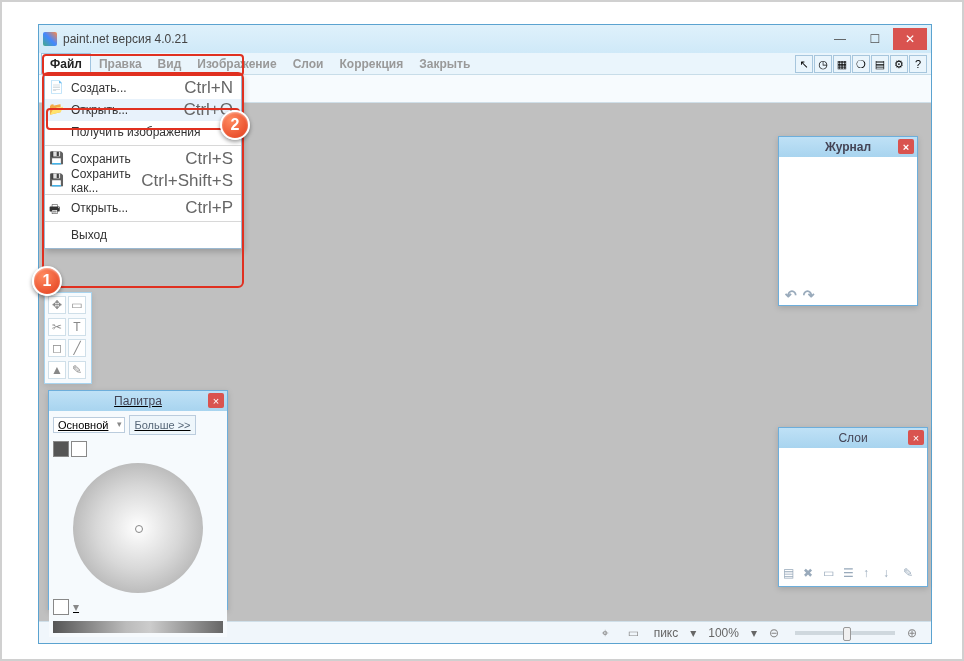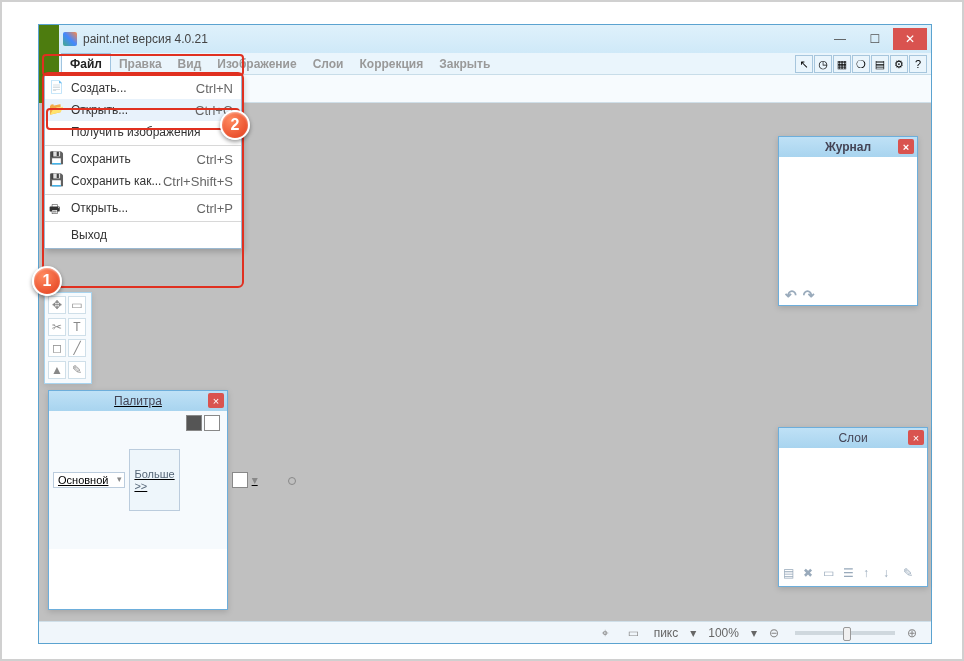--- a/index.html
+++ b/index.html
@@ -1,18 +1,18 @@
 <!DOCTYPE html>
 <html><head>
 <meta charset="utf-8">
 <style>
 * { box-sizing: border-box; margin: 0; padding: 0; font-family: "Segoe UI", Tahoma, sans-serif; font-size: 12px; }
 body { background: #fff; }
 .frame { position: relative; width: 964px; height: 661px; border: 2px solid #d0d0d0; background: #fff; }
-.window { position: absolute; left: 36px; top: 22px; width: 894px; height: 620px; background: #4d7c0f; border: 1px solid #5ba3d0; padding-left: 20px; }
+.window { position: absolute; left: 36px; top: 22px; width: 894px; height: 620px; background: #4d7c0f; border: 1px solid #5ba3d0; }
 .titlebar { height: 28px; background: linear-gradient(#dff1fb,#cfe9f8); display: flex; align-items: center; padding: 0 4px; }
 .titlebar .app-icon { width: 14px; height: 14px; margin-right: 6px; background: linear-gradient(45deg,#4a8,#48f,#f84); border-radius: 2px; }
 .titlebar .title { flex: 1; color: #444; }
 .win-btns { display: flex; }
 .win-btns div { width: 34px; height: 22px; margin-left: 1px; display: flex; align-items: center; justify-content: center; color: #555; }
 .win-btns .close { background: #d9534f; color: #fff; }
 .menubar { height: 22px; background: #eaf5fc; border-bottom: 1px solid #c8dde9; display: flex; align-items: center; padding-left: 2px; font-weight: bold; }
 .menubar span { padding: 3px 8px; color: #999; }
 .menubar span.active { background: #fff; border: 1px solid #a0c4e0; border-bottom: none; color: #222; }
 .toolbar { height: 28px; background: #f7fbfe; border-bottom: 1px solid #cfdfe9; display: flex; align-items: center; gap: 6px; padding: 0 4px; }
@@ -38,42 +38,42 @@
 .panel .pbody { padding: 4px; background: #f6fafd; }
 #history { left: 776px; top: 134px; width: 140px; height: 170px; font-weight: bold; }
 #history .pbody { height: 128px; background: #fff; }
 #history .pfoot { height: 20px; display: flex; gap: 6px; padding: 2px 6px; }
 #history .pfoot span { color: #9ab; font-size: 14px; }
 #layers { left: 776px; top: 425px; width: 150px; height: 160px; }
 #layers .pbody { height: 116px; background: #fff; }
 #layers .pfoot { height: 22px; display: flex; gap: 6px; padding: 2px 4px; }
 #layers .pfoot span { width: 14px; height: 14px; color: #9ab; }
 #palette { left: 46px; top: 388px; width: 180px; height: 220px; text-decoration: underline; }
-#palette .pbody { display: flex; flex-direction: row; gap: 6px; }
+#palette .pbody { display: flex; flex-direction: column; gap: 6px; }
 #palette .row1 { display: flex; gap: 4px; align-items: center; }
 #palette .row1 .dd { border: 1px solid #bcd; padding: 1px 16px 1px 4px; background: #fff; position: relative; font-size: 11px; }
 #palette .row1 .dd:after { content:"▾"; position:absolute; right:3px; top:1px; color:#888; font-size:9px; }
-#palette .row1 .btn { border: 1px solid #bcd; padding: 18px 4px; background: #eef6fb; font-size: 11px; color: #567; }
+#palette .row1 .btn { border: 1px solid #bcd; padding: 3px 4px; background: #eef6fb; font-size: 11px; color: #567; }
 #palette .swatches { display: flex; gap: 2px; }
 #palette .swatches div { width: 16px; height: 16px; border: 1px solid #888; }
 #palette .wheel { width: 130px; height: 130px; border-radius: 50%; background: radial-gradient(circle at 50% 50%, #fff 0%, #d8d8d8 45%, #bdbdbd 70%, #9e9e9e 100%); align-self: center; position: relative; }
 #palette .wheel:after { content:""; position:absolute; left:62px; top:62px; width:6px; height:6px; border:1px solid #888; border-radius:50%; }
 #palette .strip { height: 12px; background: linear-gradient(90deg,#555,#777,#999,#bbb,#ccc,#aaa,#888,#666); }
 #palette .row3 { display: flex; gap: 4px; align-items: center; }
 #palette .row3 .sw { width: 16px; height: 16px; border: 1px solid #888; background:#fff; }
 
 
 #toolbox { position: absolute; left: 42px; top: 290px; width: 48px; height: 92px; background: #f6fafd; border: 1px solid #a8d4ef; box-shadow: 0 2px 6px rgba(0,0,0,.1); display: flex; flex-wrap: wrap; gap: 2px; padding: 3px; }
 #toolbox div { width: 18px; height: 18px; border: 1px solid #cfdfe9; background: #fff; color: #888; font-size: 12px; display: flex; align-items: center; justify-content: center; }
 
 
 .dropdown { position: absolute; left: 42px; top: 72px; width: 198px; background: #fff; border: 1px solid #9bb8d0; box-shadow: 2px 3px 6px rgba(0,0,0,.2); padding: 2px 0; }
 .dropdown .item { display: flex; align-items: center; height: 22px; padding: 0 8px 0 26px; position: relative; color: #333; font-size: 11px; }
 .dropdown .item .mi { position: absolute; left: 4px; width: 16px; height: 16px; }
-.dropdown .item .sc { margin-left: auto; color: #666; font-size: 13px; }
+.dropdown .item .sc { margin-left: auto; color: #666; font-size: 17px; }
 .dropdown .sep { height: 1px; background: #d8d8d8; margin: 2px 0; }
 .dropdown .hl { background: #e8f2fb; }
 
 
 .callout-menu { position: absolute; left: 40px; top: 52px; width: 202px; height: 22px; border: 2px solid #e03020; border-radius: 4px; pointer-events: none; }
 .callout-drop { position: absolute; left: 40px; top: 70px; width: 202px; height: 216px; border: 2px solid #e03020; border-radius: 6px; pointer-events: none; }
 .callout-open { position: absolute; left: 44px; top: 106px; width: 194px; height: 22px; border: 2px solid #e03020; border-radius: 4px; pointer-events: none; }
 .badge { position: absolute; width: 30px; height: 30px; border-radius: 50%; background: radial-gradient(circle at 35% 30%, #ff8a60, #e23b1a); border: 2px solid #fff; box-shadow: 0 2px 4px rgba(0,0,0,.4), inset 0 1px 2px rgba(255,255,255,.5); color: #fff; font-weight: bold; display: flex; align-items: center; justify-content: center; font-size: 16px; }
 #badge1 { left: 30px; top: 264px; }
 #badge2 { left: 218px; top: 108px; }

